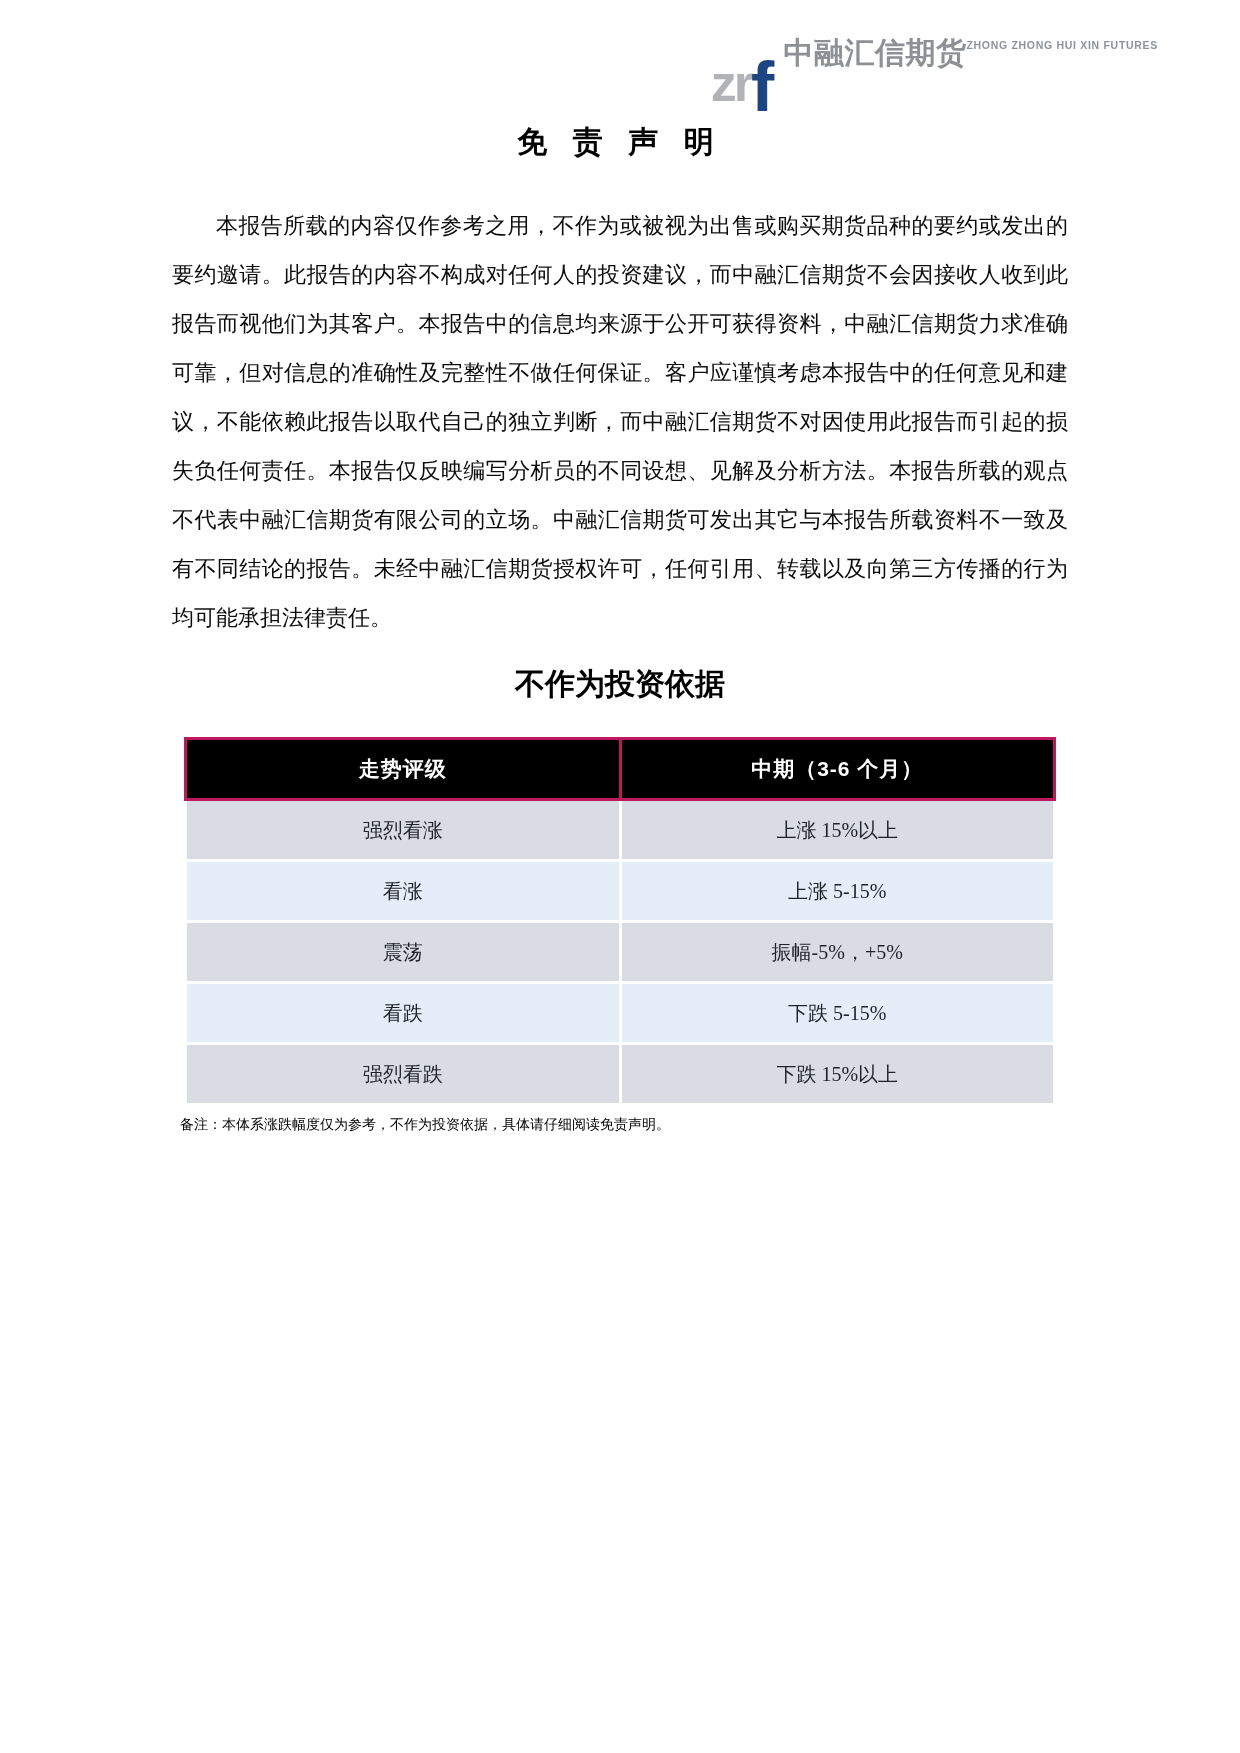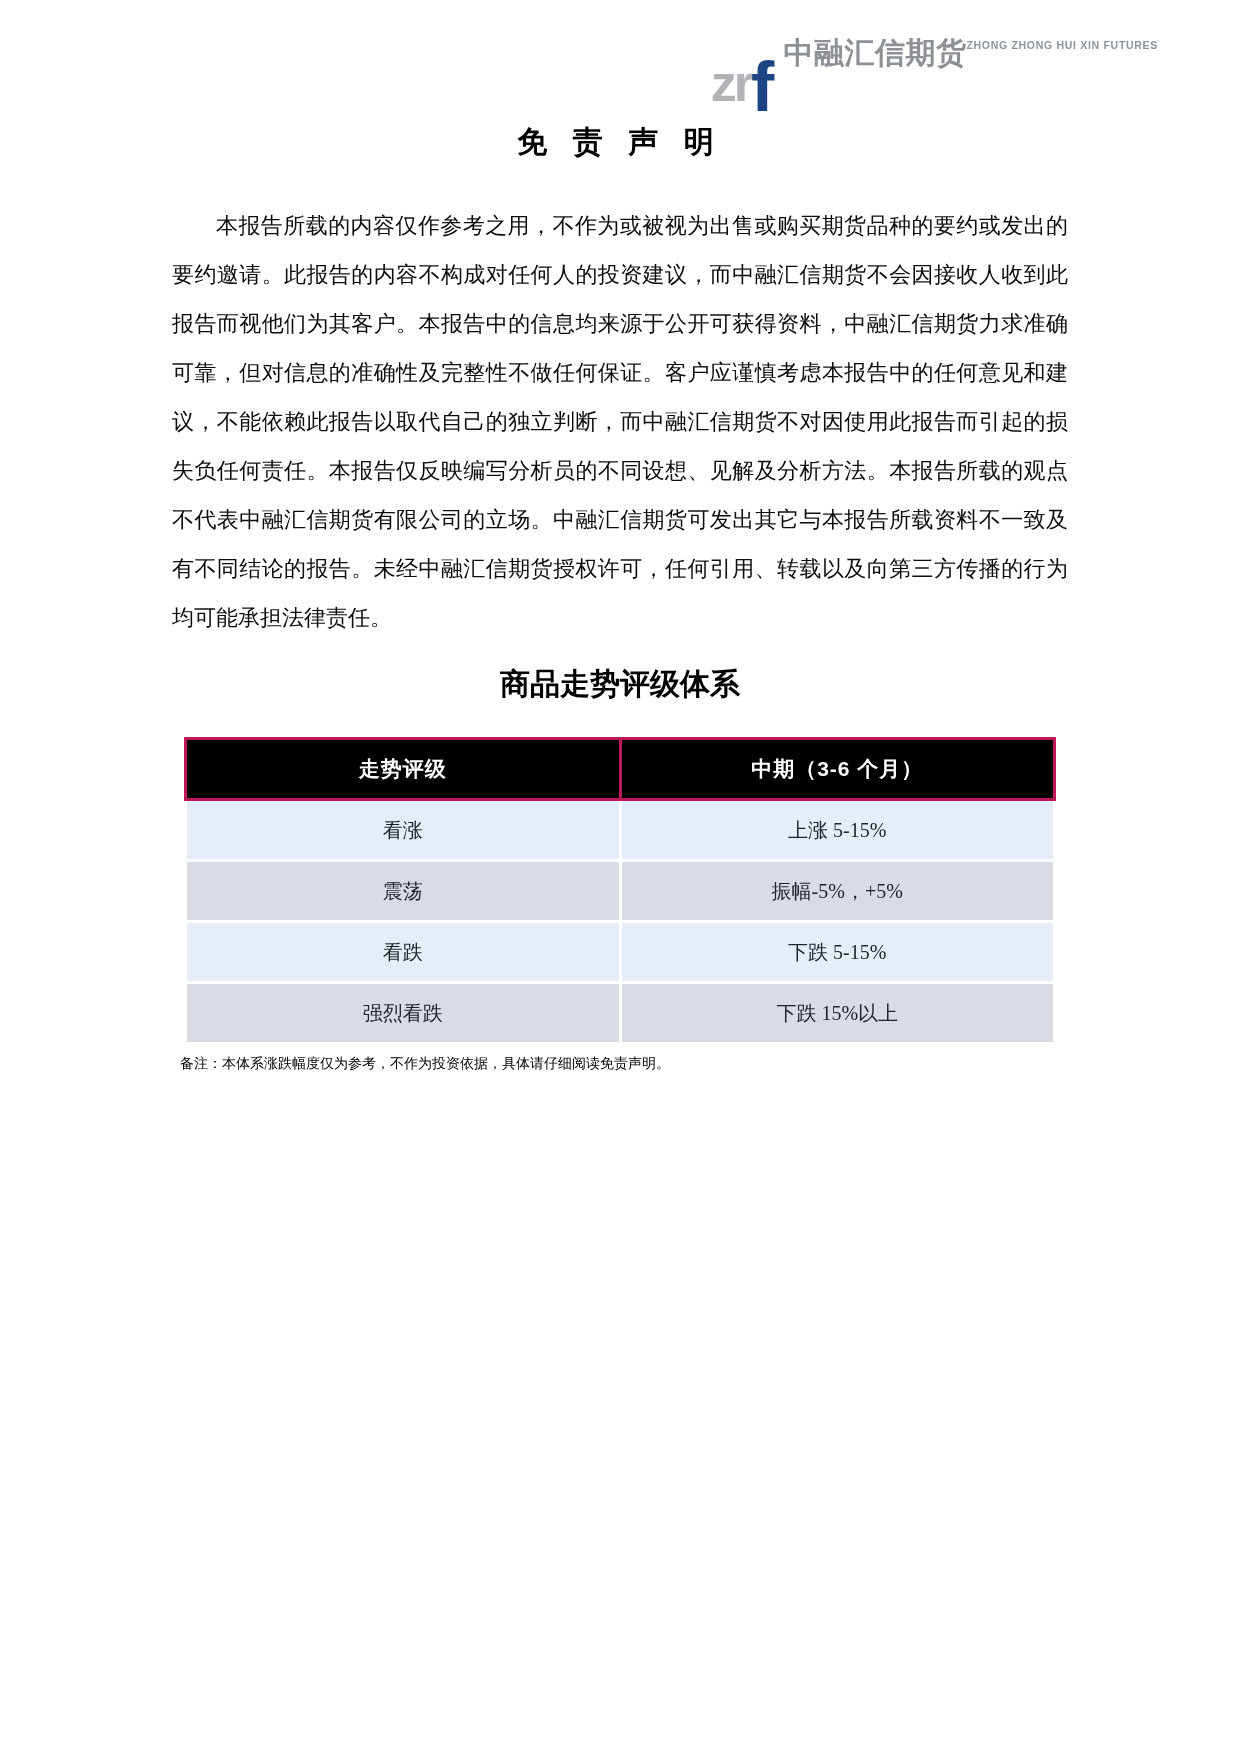--- a/index.html
+++ b/index.html
@@ -140,30 +140,34 @@
         <span class="logo-cn">中融汇信期货</span>
         <span class="logo-en">ZHONG ZHONG HUI XIN FUTURES</span>
       </div>
     </div>
   </div>
 
   <h1 class="doc-title">免 责 声 明</h1>
 
   <p class="disclaimer">本报告所载的内容仅作参考之用，不作为或被视为出售或购买期货品种的要约或发出的要约邀请。此报告的内容不构成对任何人的投资建议，而中融汇信期货不会因接收人收到此报告而视他们为其客户。本报告中的信息均来源于公开可获得资料，中融汇信期货力求准确可靠，但对信息的准确性及完整性不做任何保证。客户应谨慎考虑本报告中的任何意见和建议，不能依赖此报告以取代自己的独立判断，而中融汇信期货不对因使用此报告而引起的损失负任何责任。本报告仅反映编写分析员的不同设想、见解及分析方法。本报告所载的观点不代表中融汇信期货有限公司的立场。中融汇信期货可发出其它与本报告所载资料不一致及有不同结论的报告。未经中融汇信期货授权许可，任何引用、转载以及向第三方传播的行为均可能承担法律责任。</p>
 
-  <h2 class="rating-title">商品走势评级体系</h2>
+  <h2 class="rating-title">不作为投资依据</h2>
 
   <table class="rating-table">
     <thead>
       <tr>
         <th>走势评级</th>
         <th>中期（3-6 个月）</th>
       </tr>
     </thead>
     <tbody>
+        <tr class="row-gray">
+          <td>强烈看涨</td>
+          <td>上涨 15%以上</td>
+        </tr>
         <tr class="row-blue">
           <td>看涨</td>
           <td>上涨 5-15%</td>
         </tr>
         <tr class="row-gray">
           <td>震荡</td>
           <td>振幅-5%，+5%</td>
         </tr>
         <tr class="row-blue">
           <td>看跌</td>

